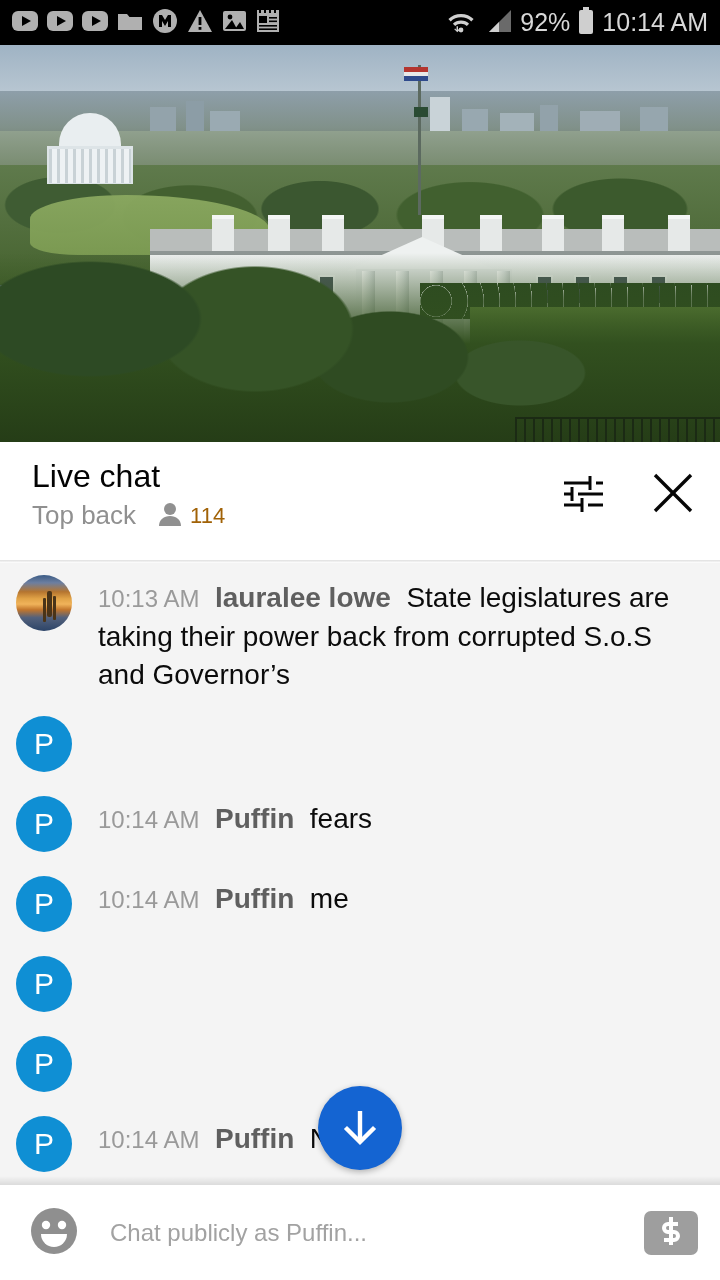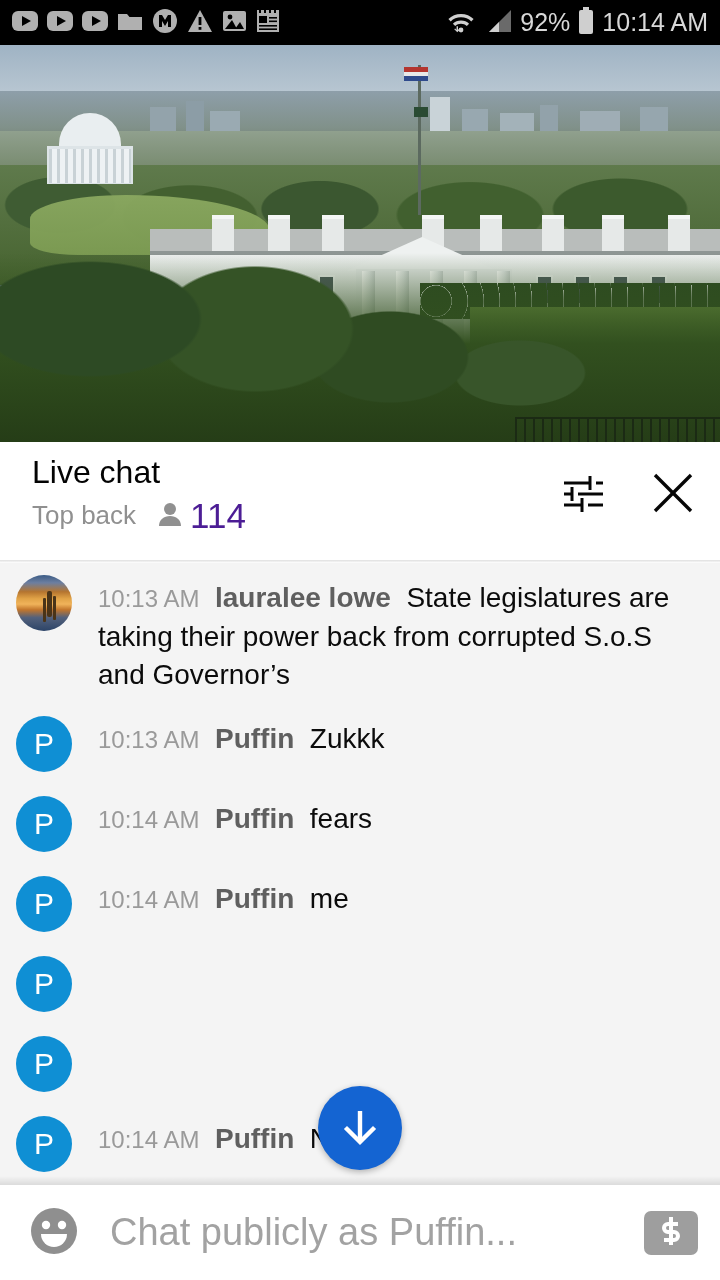--- a/index.html
+++ b/index.html
@@ -168,21 +168,21 @@
     width: 720px; height: 105px;
     background: #ffffff;
     display: flex; align-items: center;
     padding: 0 24px 0 32px;
   }
   .ch-titles { display: flex; flex-direction: column; gap: 6px; }
   .ch-title { font-size: 32px; color: #030303; line-height: 36px; }
   .ch-sub-row { display: flex; align-items: center; gap: 22px; }
   .ch-sub { font-size: 26px; color: #909090; }
   .ch-count-wrap { display: flex; align-items: center; gap: 8px; }
-  .ch-count { font-size: 35px; color: #4c1d95; }
+  .ch-count { font-size: 22px; color: #a16207; }
   .ch-actions { margin-left: auto; display: flex; align-items: center; gap: 44px; }
   .icon-btn { display: flex; align-items: center; justify-content: center; }
   .header-sep {
     position: absolute; top: 560px; left: 0; width: 720px; height: 3px;
     background: linear-gradient(180deg, rgba(0,0,0,.13), rgba(0,0,0,0));
   }
 
   
   .chat-list {
     position: absolute; top: 563px; left: 0;
@@ -245,21 +245,21 @@
     position: absolute; top: 1185px; left: 0;
     width: 720px; height: 95px;
     background: #ffffff;
     display: flex; align-items: center;
     padding: 0 22px 0 28px;
   }
   .emoji-btn { flex: 0 0 auto; display: flex; align-items: center; }
   .chat-input {
     flex: 1; border: none; outline: none; background: transparent;
     font-family: "Liberation Sans", sans-serif;
-    font-size: 38px; color: #0b0b0b; margin-left: 30px;
+    font-size: 24px; color: #0b0b0b; margin-left: 30px;
   }
   .chat-input::placeholder { color: #a2a2a2; }
   .superchat-btn {
     flex: 0 0 auto; width: 54px; height: 44px; border-radius: 7px;
     background: #9e9e9e; display: flex; align-items: center; justify-content: center;
     border: none; cursor: pointer; padding: 0;
   }
 </style>
 </head>
 <body>
@@ -474,21 +474,20 @@
 
   <div class="chat-list" id="chat-list">
       <div class="msg">
         <div class="avatar photo"></div>
         <div class="msg-body"><span class="msg-time">10:13 AM</span>&nbsp;&nbsp;<span class="msg-author">lauralee lowe</span>&nbsp;&nbsp;<span class="msg-text">State legislatures are taking their power back from corrupted S.o.S and Governor’s</span></div>
       </div>
       <div class="msg">
         <div class="avatar letter">
           <span>P</span>
         </div>
-        <div class="msg-body"><span class="msg-time">10:13 AM</span>&nbsp;&nbsp;<span class="msg-author">Puffin</span>&nbsp;&nbsp;<span class="msg-text">Zukkk</span></div>
       </div>
       <div class="msg">
         <div class="avatar letter">
           <span>P</span>
         </div>
         <div class="msg-body"><span class="msg-time">10:14 AM</span>&nbsp;&nbsp;<span class="msg-author">Puffin</span>&nbsp;&nbsp;<span class="msg-text">fears</span></div>
       </div>
       <div class="msg">
         <div class="avatar letter">
           <span>P</span>

